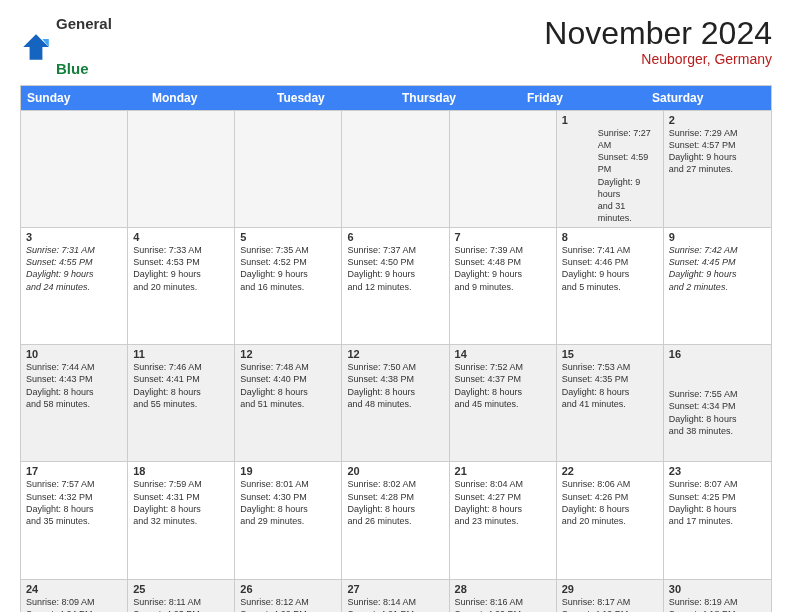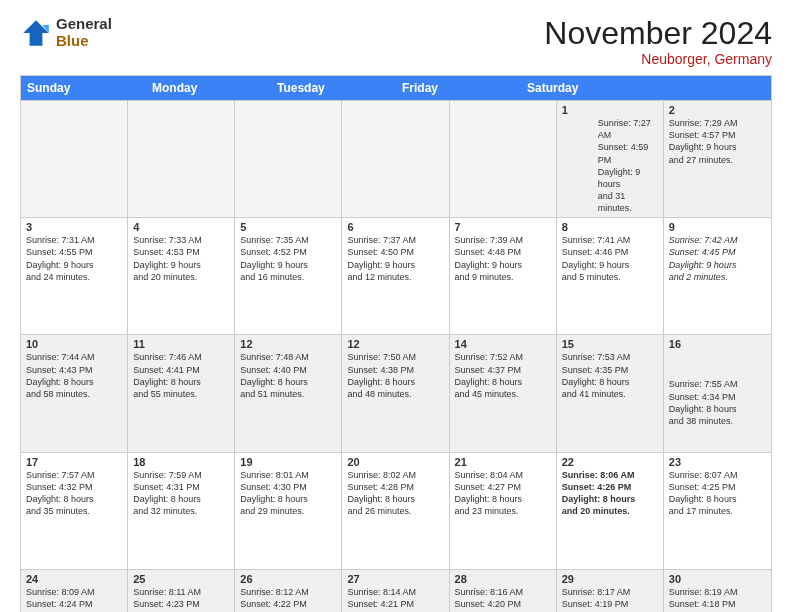--- a/index.html
+++ b/index.html
@@ -34,21 +34,22 @@
       line-height: 1.1;
     }
     .logo-general {
       font-size: 15px;
       font-weight: bold;
       color: #333;
     }
     .logo-blue {
       font-size: 15px;
       font-weight: bold;
-      color: #a16207;
+      color: #15803d;
+      margin-top: 28px;
     }
     .logo-icon {
       width: 32px;
       height: 32px;
     }
     .title-area {
       text-align: right;
     }
     .month-title {
       font-size: 32px;
@@ -137,20 +138,21 @@
       <div class="month-title">November 2024</div>
       <div class="location">Neuborger, Germany</div>
     </div>
   </div>
 
   <div class="calendar">
     <div class="cal-header" id="cal-header">
         <div class="cal-header-cell">Sunday</div>
         <div class="cal-header-cell">Monday</div>
         <div class="cal-header-cell">Tuesday</div>
+        <div class="cal-header-cell">Thursday</div>
         <div class="cal-header-cell">Friday</div>
         <div class="cal-header-cell">Saturday</div>
       </div>
     <div class="cal-body" id="cal-body">
         <div class="cal-row">
           <div class="cal-cell empty"></div>
           <div class="cal-cell empty"></div>
           <div class="cal-cell empty"></div>
           <div class="cal-cell empty"></div>
           <div class="cal-cell empty"></div>
@@ -165,21 +167,21 @@
             <span class="day-num">2</span>
             <div class="day-info" style="white-space: pre-line;">Sunrise: 7:29 AM
 Sunset: 4:57 PM
 Daylight: 9 hours
 and 27 minutes.</div>
           </div>
         </div>
         <div class="cal-row">
           <div class="cal-cell">
             <span class="day-num">3</span>
-            <div class="day-info" style="white-space: pre-line;">Sunrise: 7:31 AM
+            <div class="day-info" style="white-space: pre-line; font-style: italic;">Sunrise: 7:31 AM
 Sunset: 4:55 PM
 Daylight: 9 hours
 and 24 minutes.</div>
           </div>
           <div class="cal-cell">
             <span class="day-num">4</span>
             <div class="day-info" style="white-space: pre-line;">Sunrise: 7:33 AM
 Sunset: 4:53 PM
 Daylight: 9 hours
 and 20 minutes.</div>
@@ -302,21 +304,21 @@
           </div>
           <div class="cal-cell">
             <span class="day-num">21</span>
             <div class="day-info" style="white-space: pre-line;">Sunrise: 8:04 AM
 Sunset: 4:27 PM
 Daylight: 8 hours
 and 23 minutes.</div>
           </div>
           <div class="cal-cell">
             <span class="day-num">22</span>
-            <div class="day-info" style="white-space: pre-line; font-weight: bold;">Sunrise: 8:06 AM
+            <div class="day-info" style="white-space: pre-line;">Sunrise: 8:06 AM
 Sunset: 4:26 PM
 Daylight: 8 hours
 and 20 minutes.</div>
           </div>
           <div class="cal-cell">
             <span class="day-num">23</span>
             <div class="day-info" style="white-space: pre-line;">Sunrise: 8:07 AM
 Sunset: 4:25 PM
 Daylight: 8 hours
 and 17 minutes.</div>

